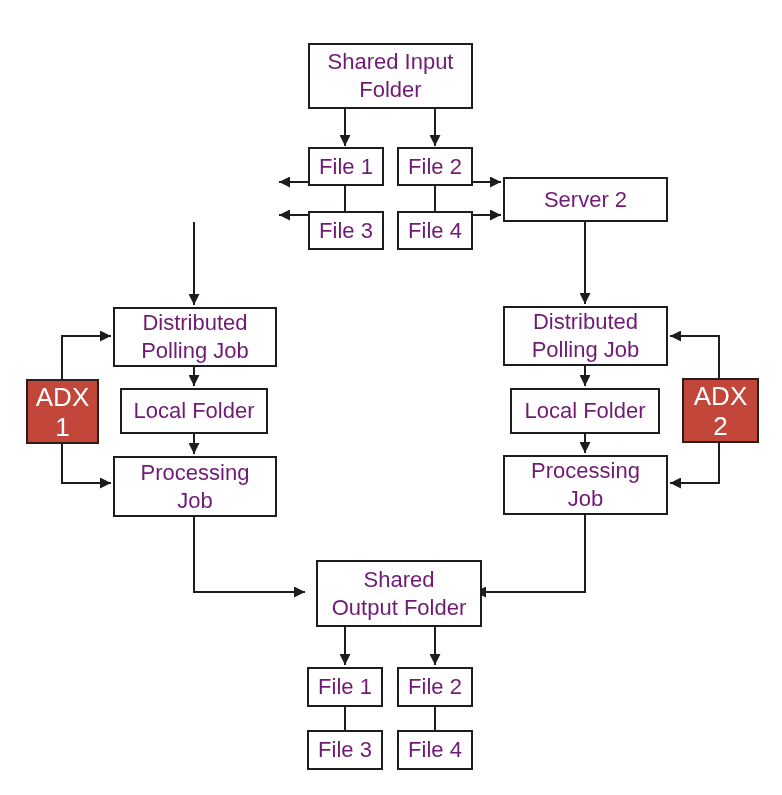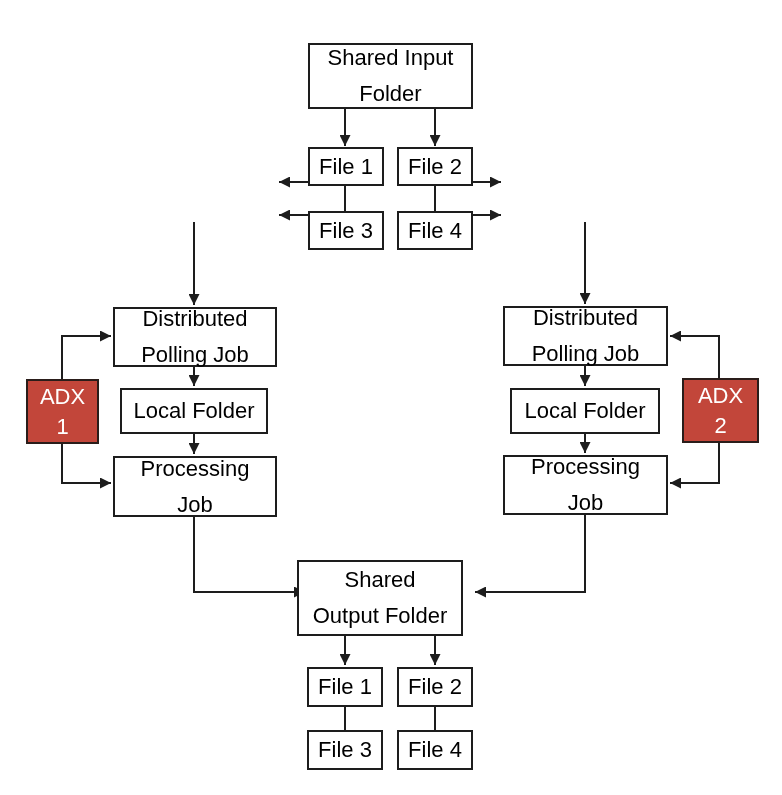--- a/index.html
+++ b/index.html
@@ -28,31 +28,31 @@
     border: 2px solid #1d1d1d;
     display: flex;
     align-items: center;
     justify-content: center;
     text-align: center;
     z-index: 1;
   }
   .node .lbl {
     white-space: pre-line;
     font-size: 22px;
-    line-height: 36px;
-    color: #000000;
+    line-height: 28px;
+    color: #701a75;
     letter-spacing: 0px;
   }
   .node.adx {
     background: var(--accent, #c2463a);
     border-color: #2a1d1a;
   }
   .node.adx .lbl {
     color: #ffffff;
-    font-size: 22px;
+    font-size: 26px;
     line-height: 30px;
   }
   .wire {
     stroke: #1d1d1d;
     stroke-width: 2;
     fill: none;
   }
 </style>
 </head>
 <body>
@@ -110,20 +110,23 @@
   <div class="node" style="left:397px;top:147px;width:76px;height:39px">
     <span class="lbl">File 2</span>
   </div>
   <div class="node" style="left:308px;top:211px;width:76px;height:39px">
     <span class="lbl">File 3</span>
   </div>
   <div class="node" style="left:397px;top:211px;width:76px;height:39px">
     <span class="lbl">File 4</span>
   </div>
 
+  <div class="node" style="left:503px;top:177px;width:165px;height:45px">
+    <span class="lbl">Server 2</span>
+  </div>
 
   <div class="node" style="left:113px;top:307px;width:164px;height:60px">
     <span class="lbl">Distributed
 Polling Job</span>
   </div>
   <div class="node" style="left:120px;top:388px;width:148px;height:46px">
     <span class="lbl">Local Folder</span>
   </div>
   <div class="node" style="left:113px;top:456px;width:164px;height:61px">
     <span class="lbl">Processing
@@ -143,21 +146,21 @@
   </div>
   <div class="node" style="left:503px;top:455px;width:165px;height:60px">
     <span class="lbl">Processing
 Job</span>
   </div>
   <div class="node adx" style="left:682px;top:378px;width:77px;height:65px">
     <span class="lbl">ADX
 2</span>
   </div>
 
-  <div class="node" style="left:297px;top:560px;width:166px;height:76px">
+  <div class="node" style="left:316px;top:560px;width:166px;height:67px">
     <span class="lbl">Shared
 Output Folder</span>
   </div>
   <div class="node" style="left:307px;top:667px;width:76px;height:40px">
     <span class="lbl">File 1</span>
   </div>
   <div class="node" style="left:397px;top:667px;width:76px;height:40px">
     <span class="lbl">File 2</span>
   </div>
   <div class="node" style="left:307px;top:730px;width:76px;height:40px">

